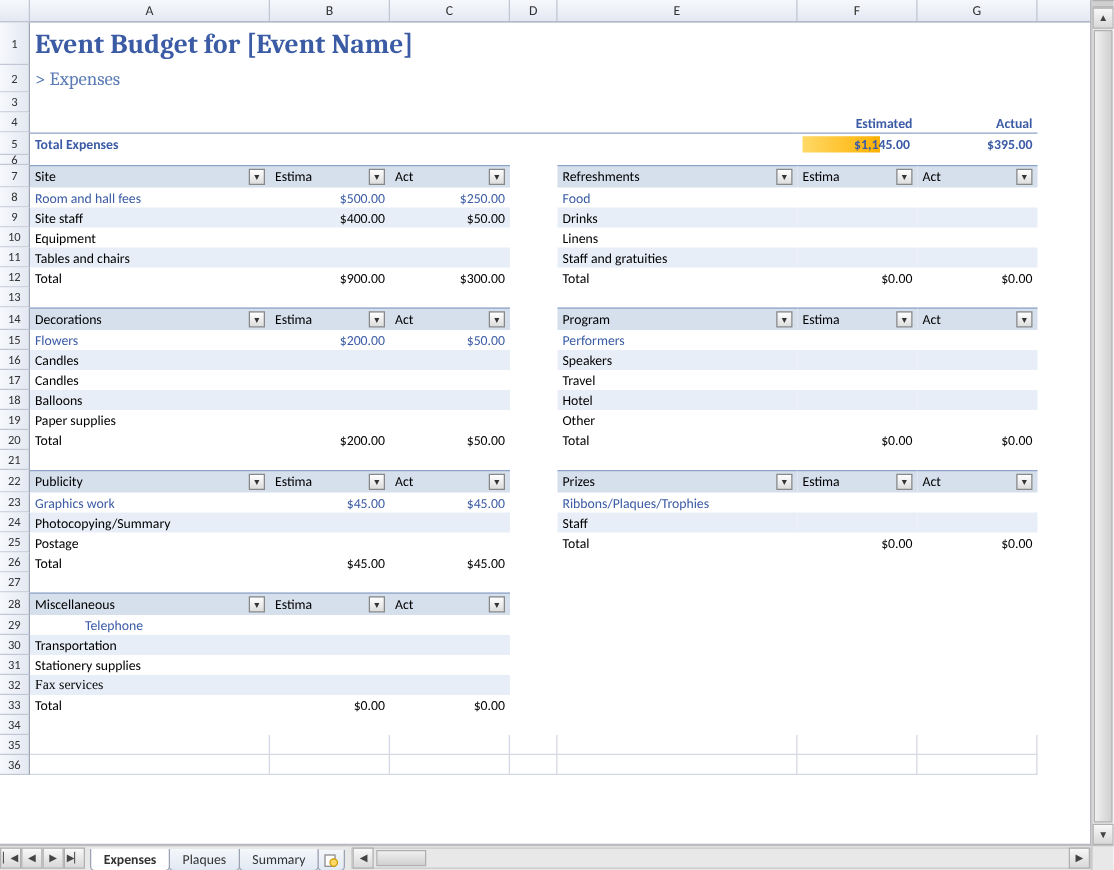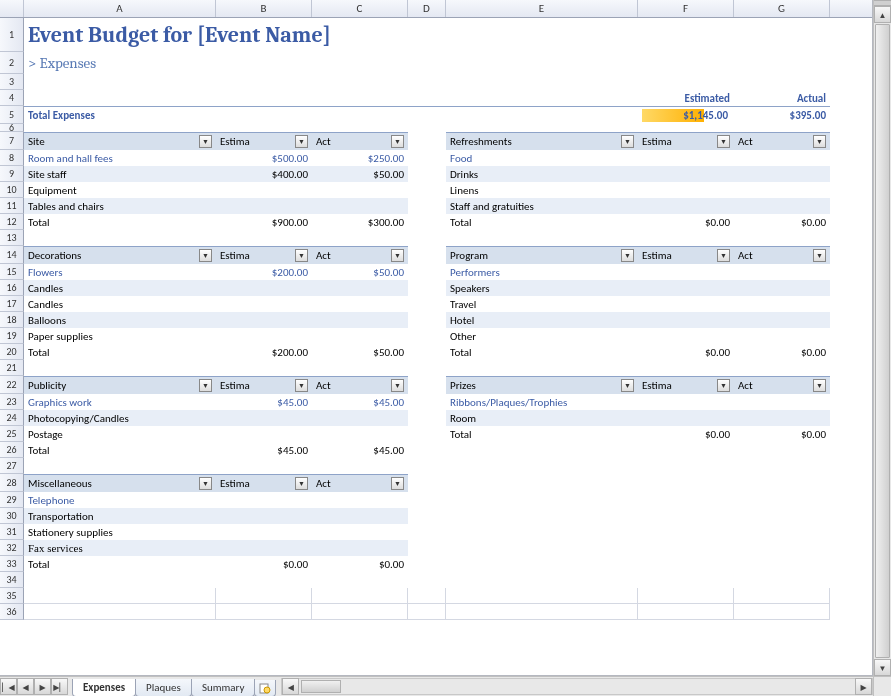--- a/index.html
+++ b/index.html
@@ -472,25 +472,25 @@
           <div class="cell link-text right" style="width: 96px; border-right: none; border-bottom: none;">$45.00</div>
           <div class="cell" style="width: 38px; border-right: none; border-bottom: none;"></div>
           <div class="cell link-text " style="width: 192px; border-right: none; border-bottom: none;">Ribbons/Plaques/Trophies</div>
           <div class="cell link-text right" style="width: 96px; border-right: none; border-bottom: none;"></div>
           <div class="cell link-text right" style="width: 96px; border-right: none; border-bottom: none;"></div>
         </div>
       </div>
       <div class="row row-h16 noborder">
         <div class="rowhead">24</div>
         <div class="cells">
-          <div class="cell alt-row " style="width: 192px; border-right: none; border-bottom: none;">Photocopying/Candles</div>
-          <div class="cell alt-row right" style="width: 96px; border-right: none; border-bottom: none;"></div>
-          <div class="cell alt-row right" style="width: 96px; border-right: none; border-bottom: none;"></div>
-          <div class="cell" style="width: 38px; border-right: none; border-bottom: none;"></div>
-          <div class="cell alt-row " style="width: 192px; border-right: none; border-bottom: none;">Room</div>
+          <div class="cell alt-row " style="width: 192px; border-right: none; border-bottom: none;">Photocopying/Summary</div>
+          <div class="cell alt-row right" style="width: 96px; border-right: none; border-bottom: none;"></div>
+          <div class="cell alt-row right" style="width: 96px; border-right: none; border-bottom: none;"></div>
+          <div class="cell" style="width: 38px; border-right: none; border-bottom: none;"></div>
+          <div class="cell alt-row " style="width: 192px; border-right: none; border-bottom: none;">Staff</div>
           <div class="cell alt-row right" style="width: 96px; border-right: none; border-bottom: none;"></div>
           <div class="cell alt-row right" style="width: 96px; border-right: none; border-bottom: none;"></div>
         </div>
       </div>
       <div class="row row-h16 noborder">
         <div class="rowhead">25</div>
         <div class="cells">
           <div class="cell" style="width: 192px; border-right: none; border-bottom: none;">Postage</div>
           <div class="cell right" style="width: 96px; border-right: none; border-bottom: none;"></div>
           <div class="cell right" style="width: 96px; border-right: none; border-bottom: none;"></div>
@@ -534,21 +534,21 @@
           <div class="cell section-header right" style="width: 96px; border-right: none; border-bottom: none;">Act<span class="filter-btn">▼</span></div>
           <div class="cell" style="width: 38px; border-right: none; border-bottom: none;"></div>
           <div class="cell" style="width: 192px; border-right: none; border-bottom: none;"></div>
           <div class="cell" style="width: 96px; border-right: none; border-bottom: none;"></div>
           <div class="cell" style="width: 96px; border-right: none; border-bottom: none;"></div>
         </div>
       </div>
       <div class="row row-h16 noborder">
         <div class="rowhead">29</div>
         <div class="cells">
-          <div class="cell link-text " style="width: 192px; border-right: none; border-bottom: none;">Telephone</div>
+          <div class="cell link-text " style="width: 192px; border-right: none; border-bottom: none; margin-left: 40px;">Telephone</div>
           <div class="cell link-text right" style="width: 96px; border-right: none; border-bottom: none;"></div>
           <div class="cell link-text right" style="width: 96px; border-right: none; border-bottom: none;"></div>
           <div class="cell" style="width: 38px; border-right: none; border-bottom: none;"></div>
           <div class="cell" style="width: 192px; border-right: none; border-bottom: none;"></div>
           <div class="cell" style="width: 96px; border-right: none; border-bottom: none;"></div>
           <div class="cell" style="width: 96px; border-right: none; border-bottom: none;"></div>
         </div>
       </div>
       <div class="row row-h16 noborder">
         <div class="rowhead">30</div>

